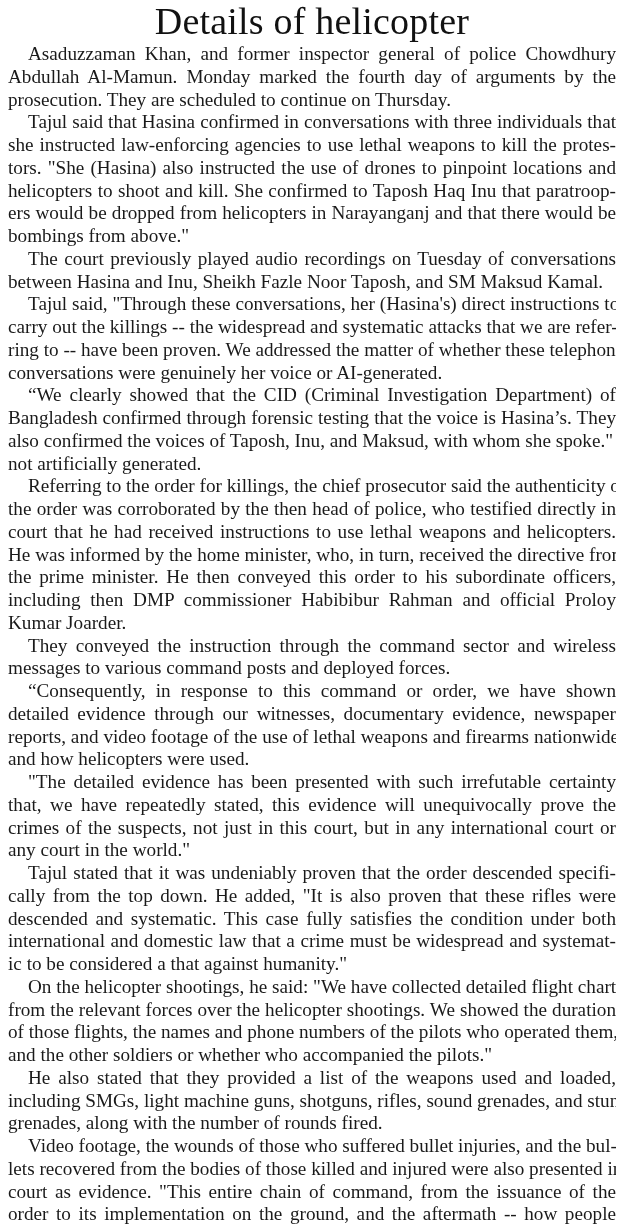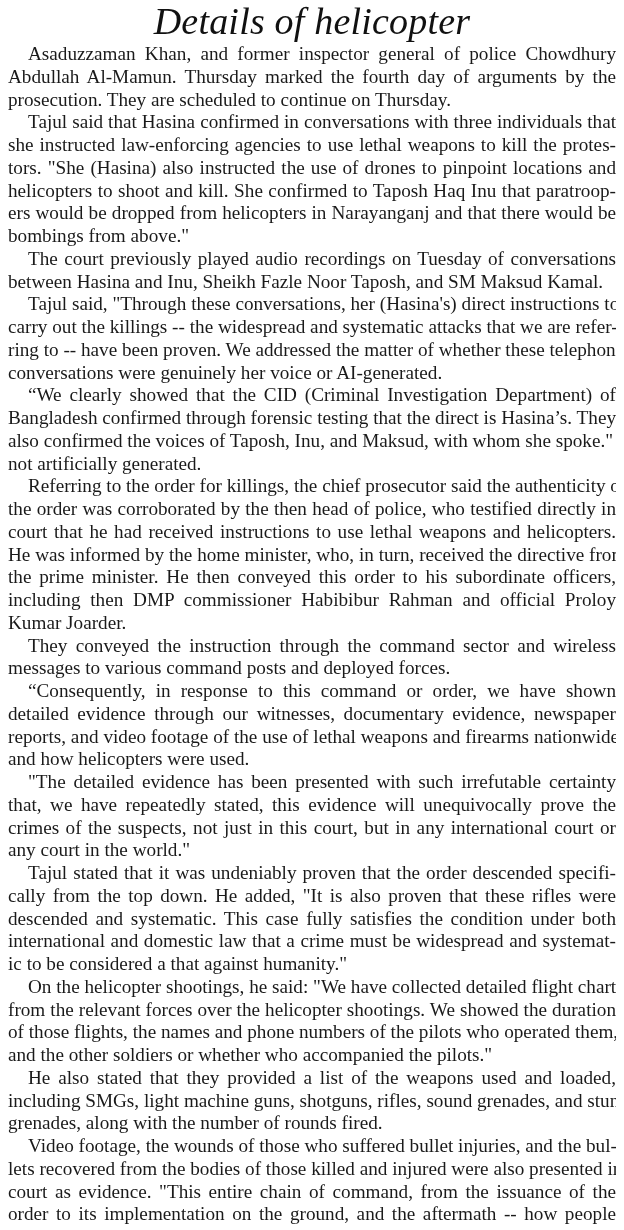--- a/index.html
+++ b/index.html
@@ -8,21 +8,20 @@
       font-family: "Liberation Serif", "DejaVu Serif", serif;
       color: #1a1a1a;
     }
     .page { position: relative; width: 624px; height: 1230px; }
     .title {
       position: absolute; top: 0; left: 0; width: 624px;
       text-align: center;
       font-size: 38px; line-height: 42px;
       color: #111;
       letter-spacing: 0.2px;
-      font-style: italic;
     }
     .body {
       position: absolute; top: 43px; left: 8px; width: 608px;
       font-size: 19.2px;
     }
     .line {
       height: 22.75px; line-height: 22.75px;
       white-space: nowrap;
       text-align: justify;
       text-align-last: justify;
@@ -32,21 +31,21 @@
     .line.last { text-align-last: left; }
   </style>
 </head>
 <body>
 
 <div class="page">
   <h1 class="title" style="margin:0;font-weight:normal;">Details of helicopter</h1>
   <div class="body" id="article-body">
       <div>
         <div class="line first">Asaduzzaman Khan, and former inspector general of police Chowdhury</div>
-        <div class="line">Abdullah Al-Mamun. Thursday marked the fourth day of arguments by the</div>
+        <div class="line">Abdullah Al-Mamun. Monday marked the fourth day of arguments by the</div>
         <div class="line last">prosecution. They are scheduled to continue on Thursday.</div>
       </div>
       <div>
         <div class="line first">Tajul said that Hasina confirmed in conversations with three individuals that</div>
         <div class="line">she instructed law-enforcing agencies to use lethal weapons to kill the protes-</div>
         <div class="line">tors. "She (Hasina) also instructed the use of drones to pinpoint locations and</div>
         <div class="line">helicopters to shoot and kill. She confirmed to Taposh Haq Inu that paratroop-</div>
         <div class="line">ers would be dropped from helicopters in Narayanganj and that there would be</div>
         <div class="line last">bombings from above."</div>
       </div>
@@ -55,21 +54,21 @@
         <div class="line last">between Hasina and Inu, Sheikh Fazle Noor Taposh, and SM Maksud Kamal.</div>
       </div>
       <div>
         <div class="line first">Tajul said, "Through these conversations, her (Hasina's) direct instructions to</div>
         <div class="line">carry out the killings -- the widespread and systematic attacks that we are refer-</div>
         <div class="line">ring to -- have been proven. We addressed the matter of whether these telephone</div>
         <div class="line last">conversations were genuinely her voice or AI-generated.</div>
       </div>
       <div>
         <div class="line first">“We clearly showed that the CID (Criminal Investigation Department) of</div>
-        <div class="line">Bangladesh confirmed through forensic testing that the direct is Hasina’s. They</div>
+        <div class="line">Bangladesh confirmed through forensic testing that the voice is Hasina’s. They</div>
         <div class="line last">also confirmed the voices of Taposh, Inu, and Maksud, with whom she spoke."</div>
       </div>
       <div>
         <div class="line last">not artificially generated.</div>
       </div>
       <div>
         <div class="line first">Referring to the order for killings, the chief prosecutor said the authenticity of</div>
         <div class="line">the order was corroborated by the then head of police, who testified directly in</div>
         <div class="line">court that he had received instructions to use lethal weapons and helicopters.</div>
         <div class="line">He was informed by the home minister, who, in turn, received the directive from</div>

